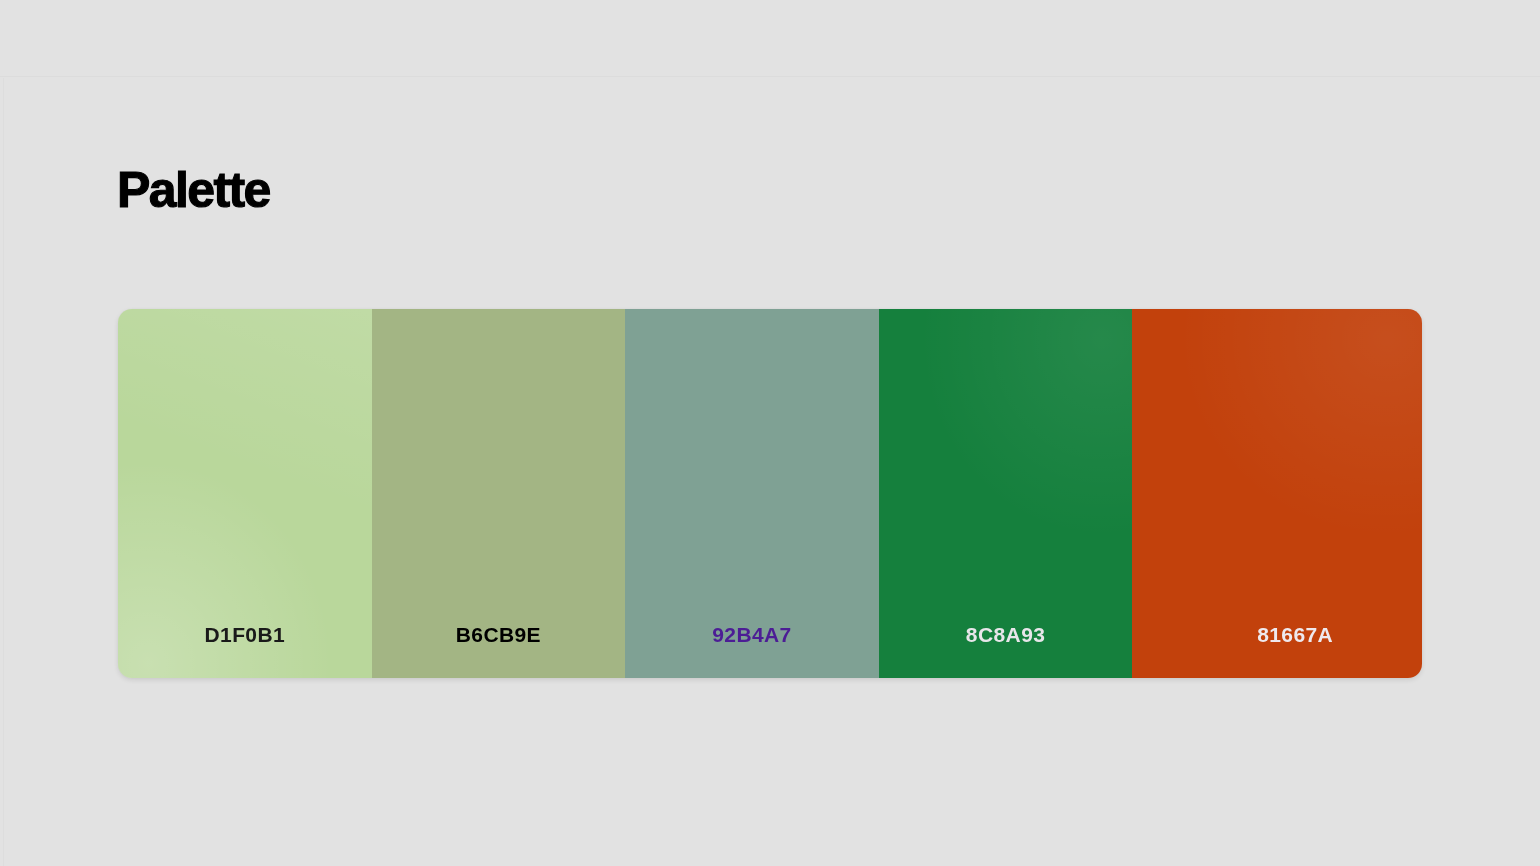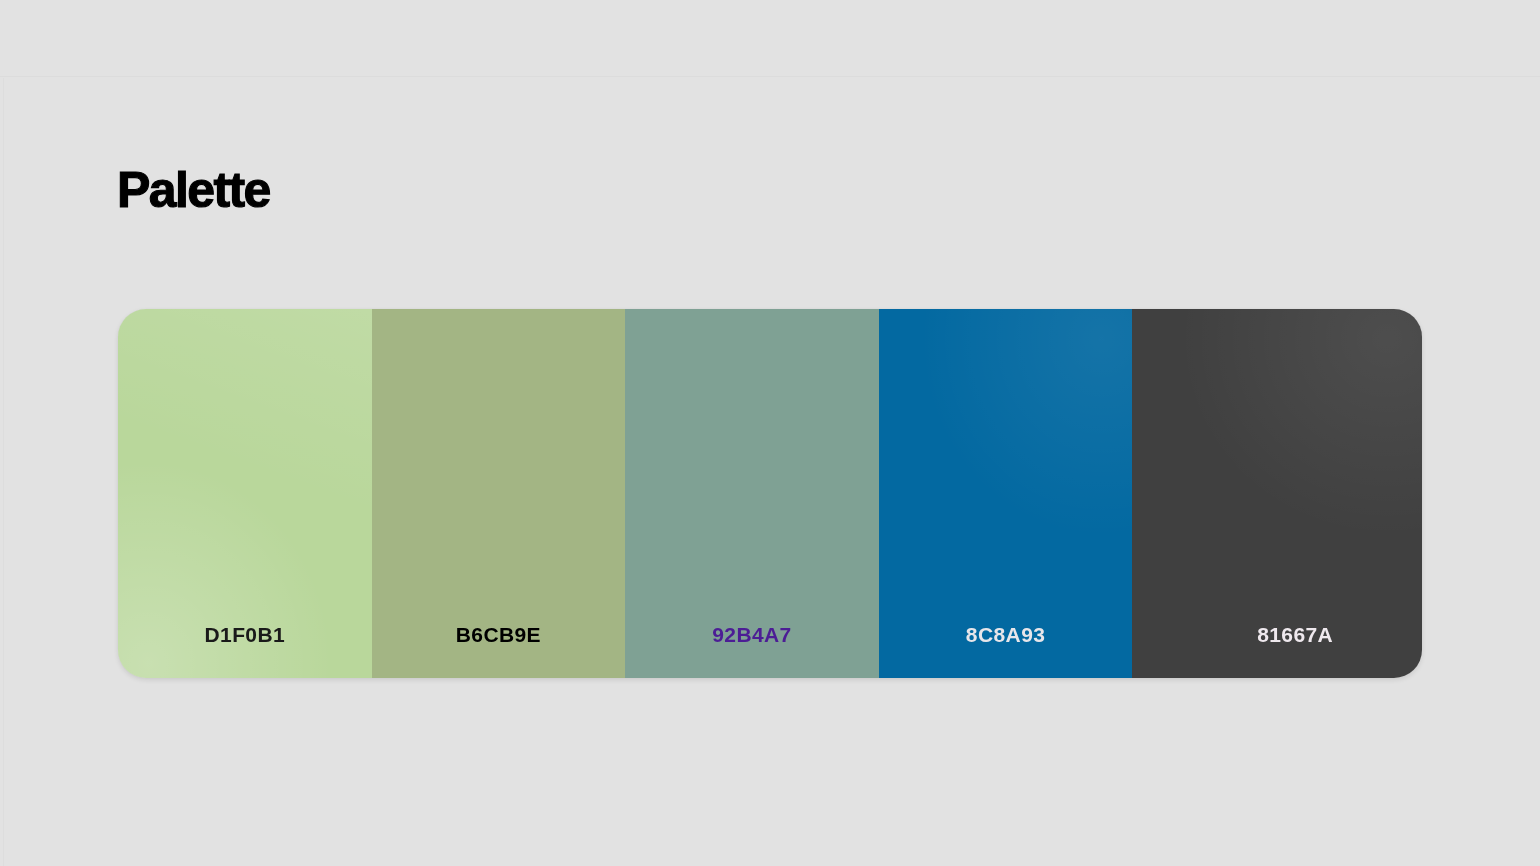--- a/index.html
+++ b/index.html
@@ -122,38 +122,38 @@
 
 <div id="app-root" style="background: rgb(226, 226, 226);">
 
   <div id="top-divider" style="background: rgb(220, 220, 220);"></div>
   <div id="left-rail-edge"></div>
 
   <div id="content-area">
 
     <h1 id="page-title">Palette</h1>
 
-    <div id="palette-card" style="border-radius: 28px;">
+    <div id="palette-card" style="border-radius: 14px;">
 
       <div class="swatch has-sheen" style="background-color: rgb(185, 215, 155);">
         <span class="swatch-label" style="color: rgb(26, 26, 26);">D1F0B1</span>
       </div>
 
       <div class="swatch" style="background-color: rgb(163, 181, 132);">
         <span class="swatch-label" style="color: #000000;">B6CB9E</span>
       </div>
 
       <div class="swatch" style="background-color: rgb(127, 161, 148);">
         <span class="swatch-label" style="color: #4c1d95;">92B4A7</span>
       </div>
 
-      <div class="swatch has-sheen-soft" style="background-color: #0369a1;">
+      <div class="swatch has-sheen-soft" style="background-color: #15803d;">
         <span class="swatch-label" style="color: rgb(232, 230, 234);">8C8A93</span>
       </div>
 
-      <div class="swatch has-sheen-soft" style="background-color: #404040; padding-left: 36px;">
+      <div class="swatch has-sheen-soft" style="background-color: #c2410c; padding-left: 36px;">
         <span class="swatch-label" style="color: rgb(239, 233, 238);">81667A</span>
       </div>
 
     </div>
 
   </div>
 </div>
 
 </body></html>

